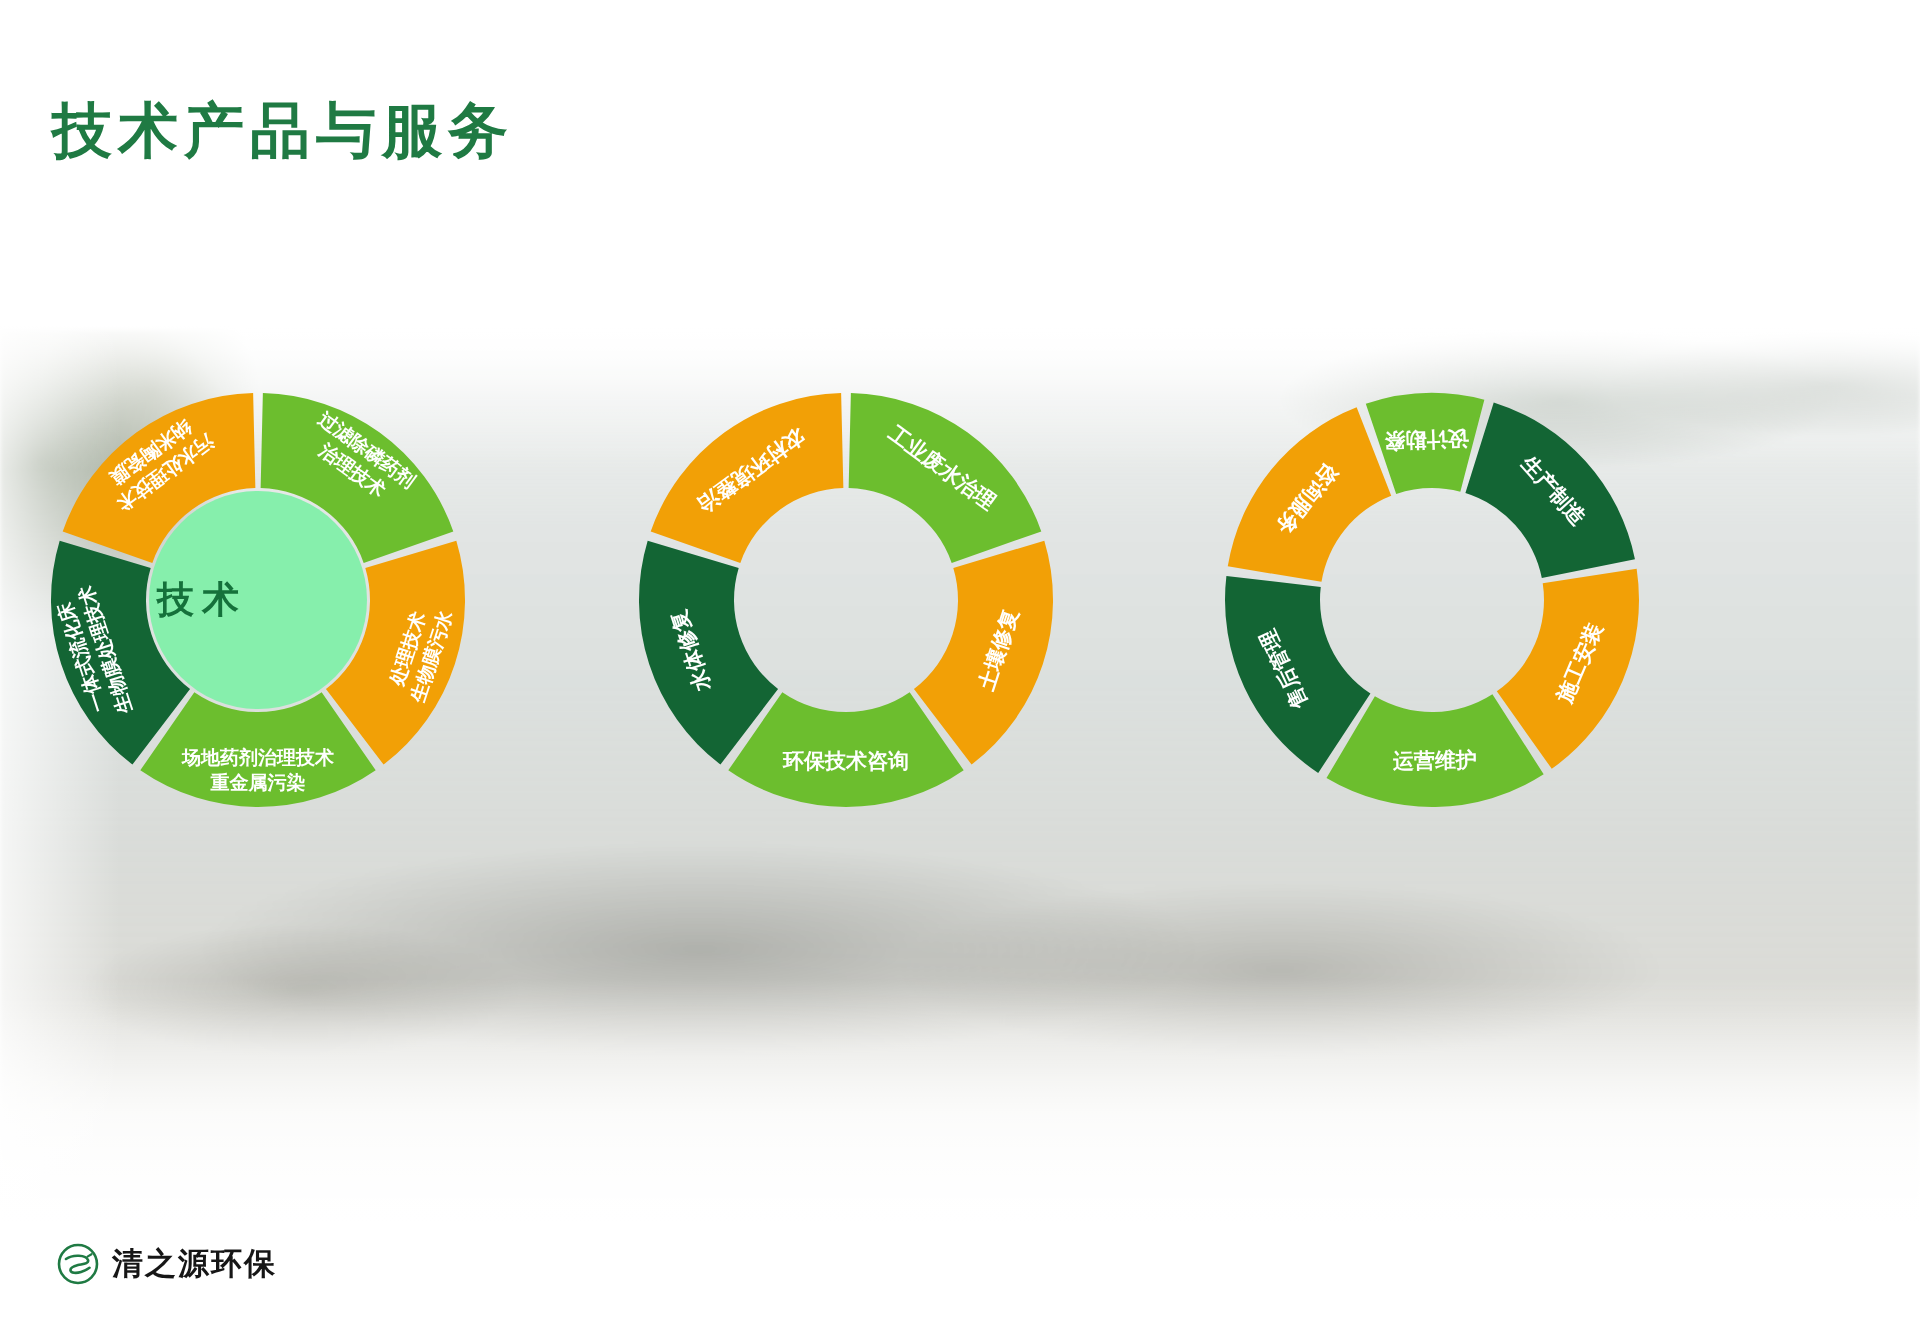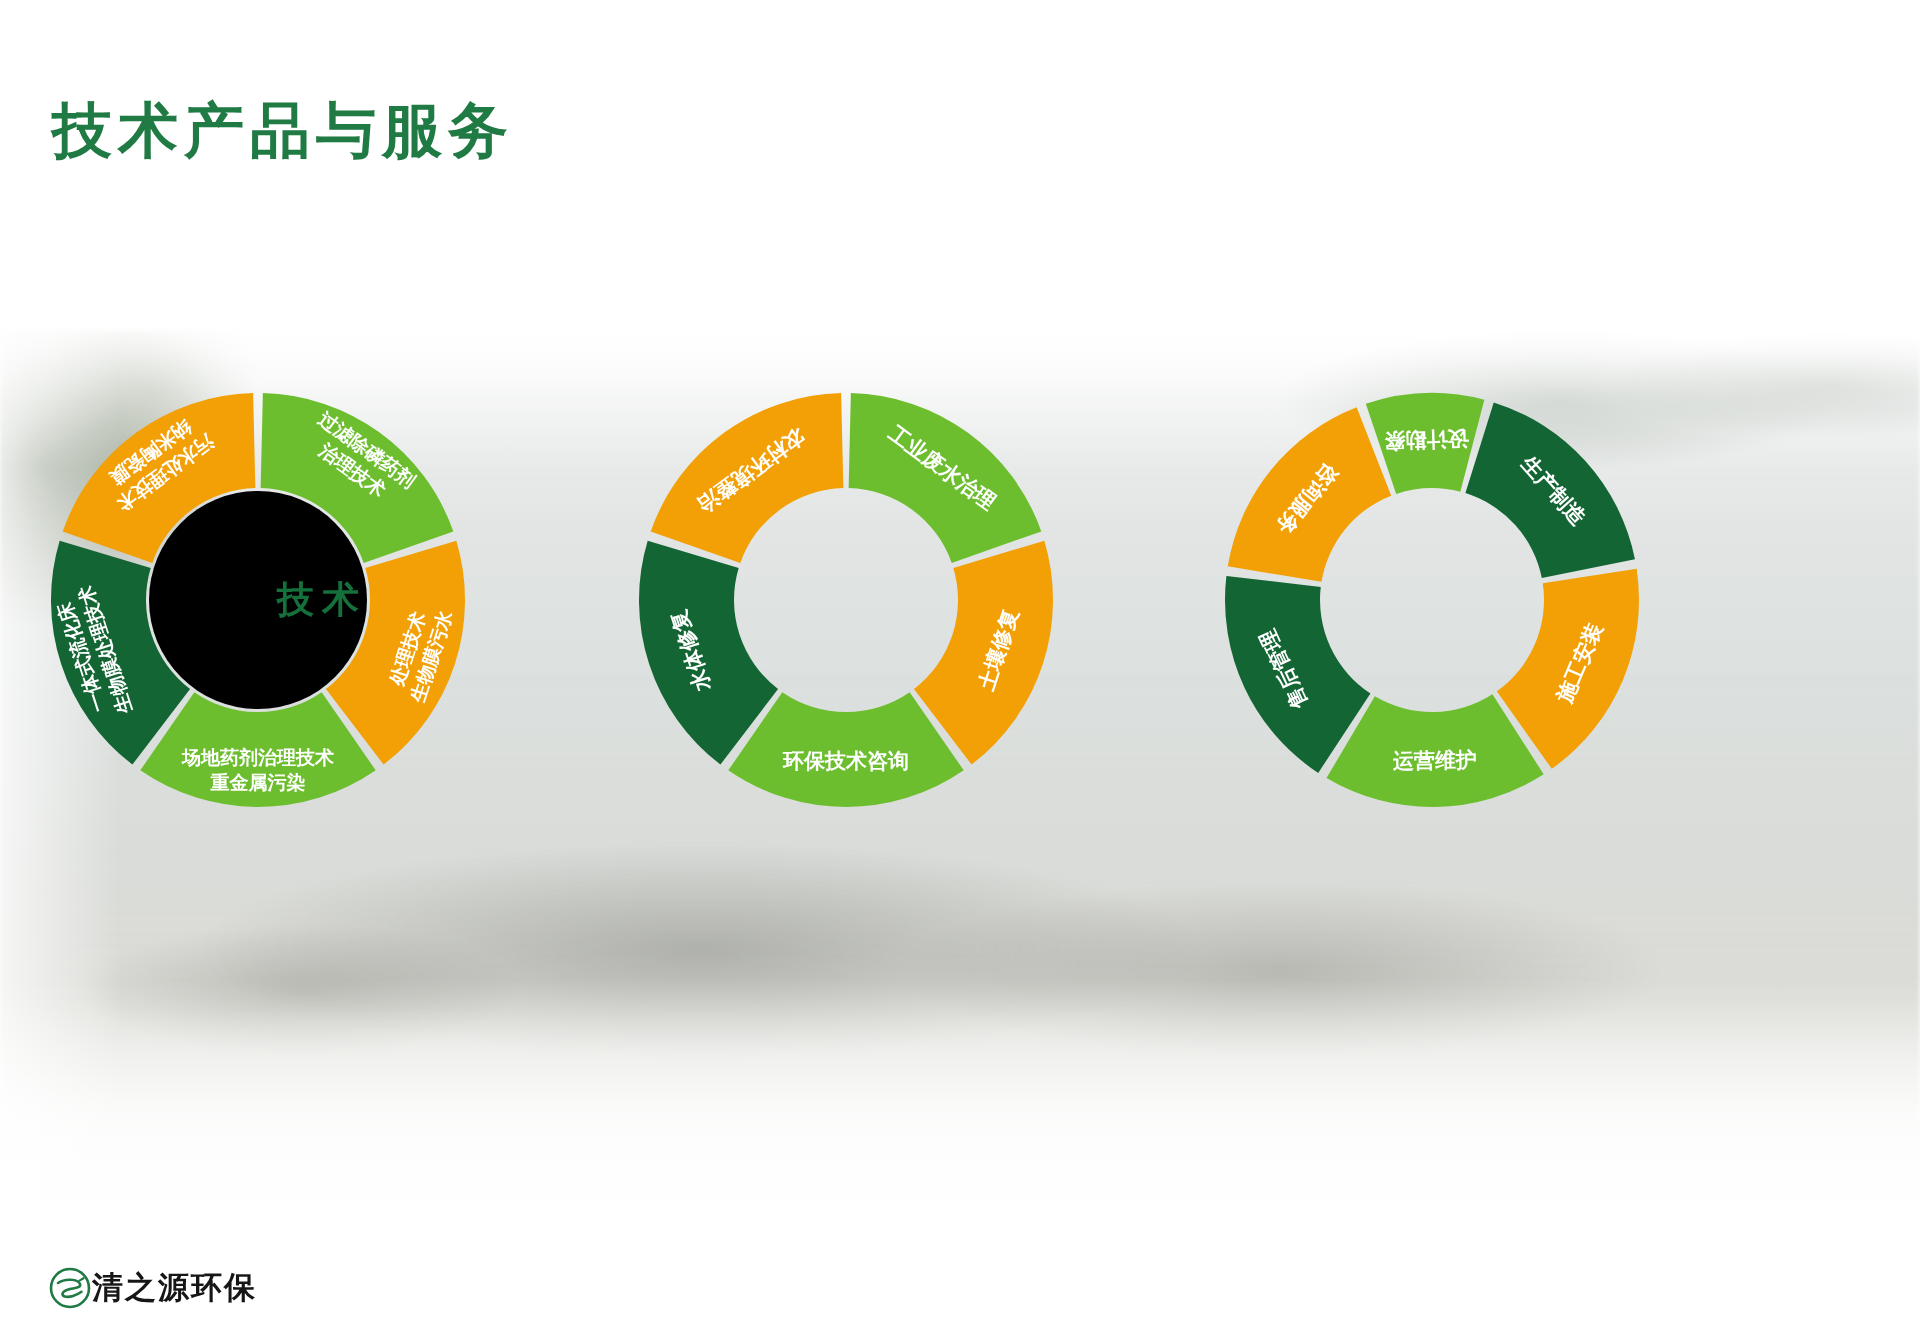--- a/index.html
+++ b/index.html
@@ -66,22 +66,22 @@
   
   .wheel{
     position:absolute;
     width:420px;height:420px;
   }
   .wheel svg{display:block;width:420px;height:420px;overflow:visible;}
   .hub{
     position:absolute;left:50%;top:50%;
     transform:translate(-50%,-50%);
     width:218px;height:218px;border-radius:50%;
-    background:#000000;
-    display:flex;align-items:center;justify-content:flex-end;
+    background:#86efac;
+    display:flex;align-items:center;justify-content:flex-start;
   }
   .hub-label{
     font-size:37px;font-weight:bold;letter-spacing:8px;
     color:#15713b;
     text-indent:8px;
   }
   .seg-label{
     fill:#ffffff;
     font-family:"Liberation Sans","DejaVu Sans",sans-serif;
     font-size:21px;
@@ -91,22 +91,22 @@
     paint-order:stroke;
   }
   .seg-label.two-line{font-size:19px;}
 
   #wheel1{left:48px;top:390px;}
   #wheel2{left:636px;top:390px;}
   #wheel3{left:1222px;top:390px;}
 
   
   #logo{
-    position:absolute;left:48px;top:1242px;
-    display:flex;align-items:center;margin-top:24px;
+    position:absolute;left:56px;top:1242px;
+    display:flex;align-items:center;gap:12px;
   }
   #logo-mark{width:44px;height:44px;}
   #logo-text{
     font-size:31px;font-weight:bold;letter-spacing:2px;color:#161616;
     white-space:nowrap;
   }
 </style>
 </head>
 <body>
 

